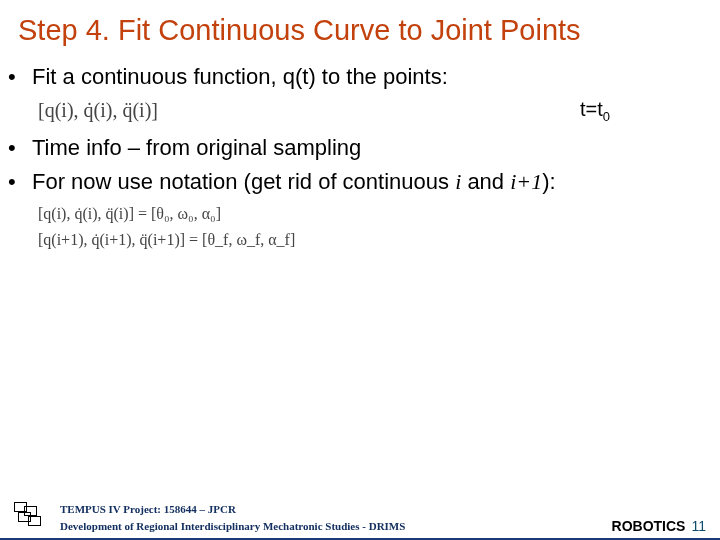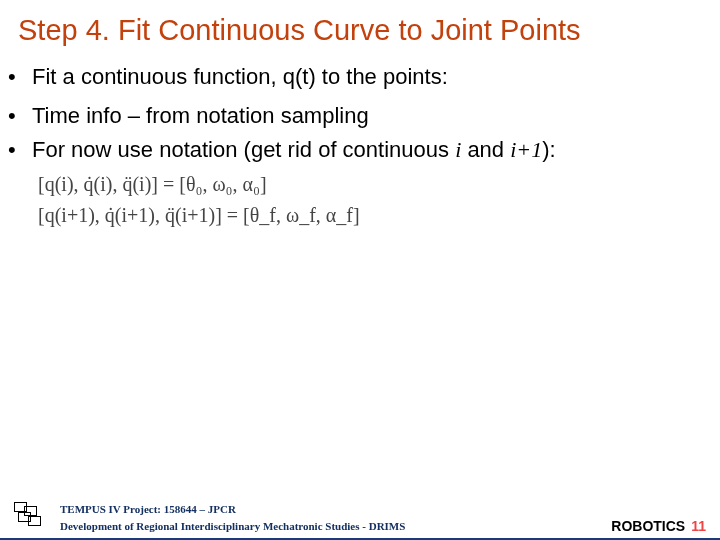--- a/index.html
+++ b/index.html
@@ -46,21 +46,21 @@
   .eq-time {
     margin-left: auto;
     margin-right: 70px;
     font-size: 20px;
   }
   .eq-time .sub { font-size: 13px; vertical-align: sub; }
   .ital { font-style: italic; font-family: 'Times New Roman', serif; }
   .eq-full {
     margin: 8px 0 6px 6px;
     font-family: 'Times New Roman', serif;
-    font-size: 20px;
+    font-size: 16px;
     color: #444;
   }
   .footer {
     position: absolute;
     bottom: 6px;
     left: 0;
     right: 0;
     padding: 0 14px 0 60px;
     display: flex;
     align-items: flex-end;
@@ -75,21 +75,21 @@
   }
   .footer-right {
     font-size: 14px;
     font-weight: bold;
     color: #000;
     display: flex;
     align-items: baseline;
     gap: 6px;
     padding-left: 48px;
   }
-  .page-num { color: #ef4444; font-weight: bold; text-align: center; }
+  .page-num { color: #0c4a6e; font-weight: normal; text-align: center; }
   .logo {
     position: absolute;
     left: 14px;
     bottom: 10px;
     width: 32px;
     height: 28px;
   }
   .logo .sq {
     position: absolute;
     width: 13px;
@@ -112,23 +112,29 @@
 </style>
 </head>
 <body>
 
 <div class="title">Step 4. Fit Continuous Curve to Joint Points</div>
 
 <div class="content">
 
   <div class="bullet">Fit a continuous function, q(t) to the points:</div>
 
+  <div class="eq-row">
+    <span class="eq-img">[q(i), q̇(i), q̈(i)]</span>
+    <span class="eq-time">
+      <span>t=t</span><span class="sub">0</span>
+    </span>
+  </div>
 
 
-  <div class="bullet" style="margin-top:10px;">Time info – from notation sampling</div>
+  <div class="bullet" style="margin-top:10px;">Time info – from original sampling</div>
 
   <div class="bullet">
     <span>For now use notation (get rid of continuous </span><span class="ital">i</span><span> and </span><span class="ital">i+1</span><span>):</span>
   </div>
 
   <div class="eq-full">[q(i), q̇(i), q̈(i)] = [θ₀, ω₀, α₀]</div>
   <div class="eq-full" style="">[q(i+1), q̇(i+1), q̈(i+1)] = [θ_f, ω_f, α_f]</div>
 
 </div>
 

